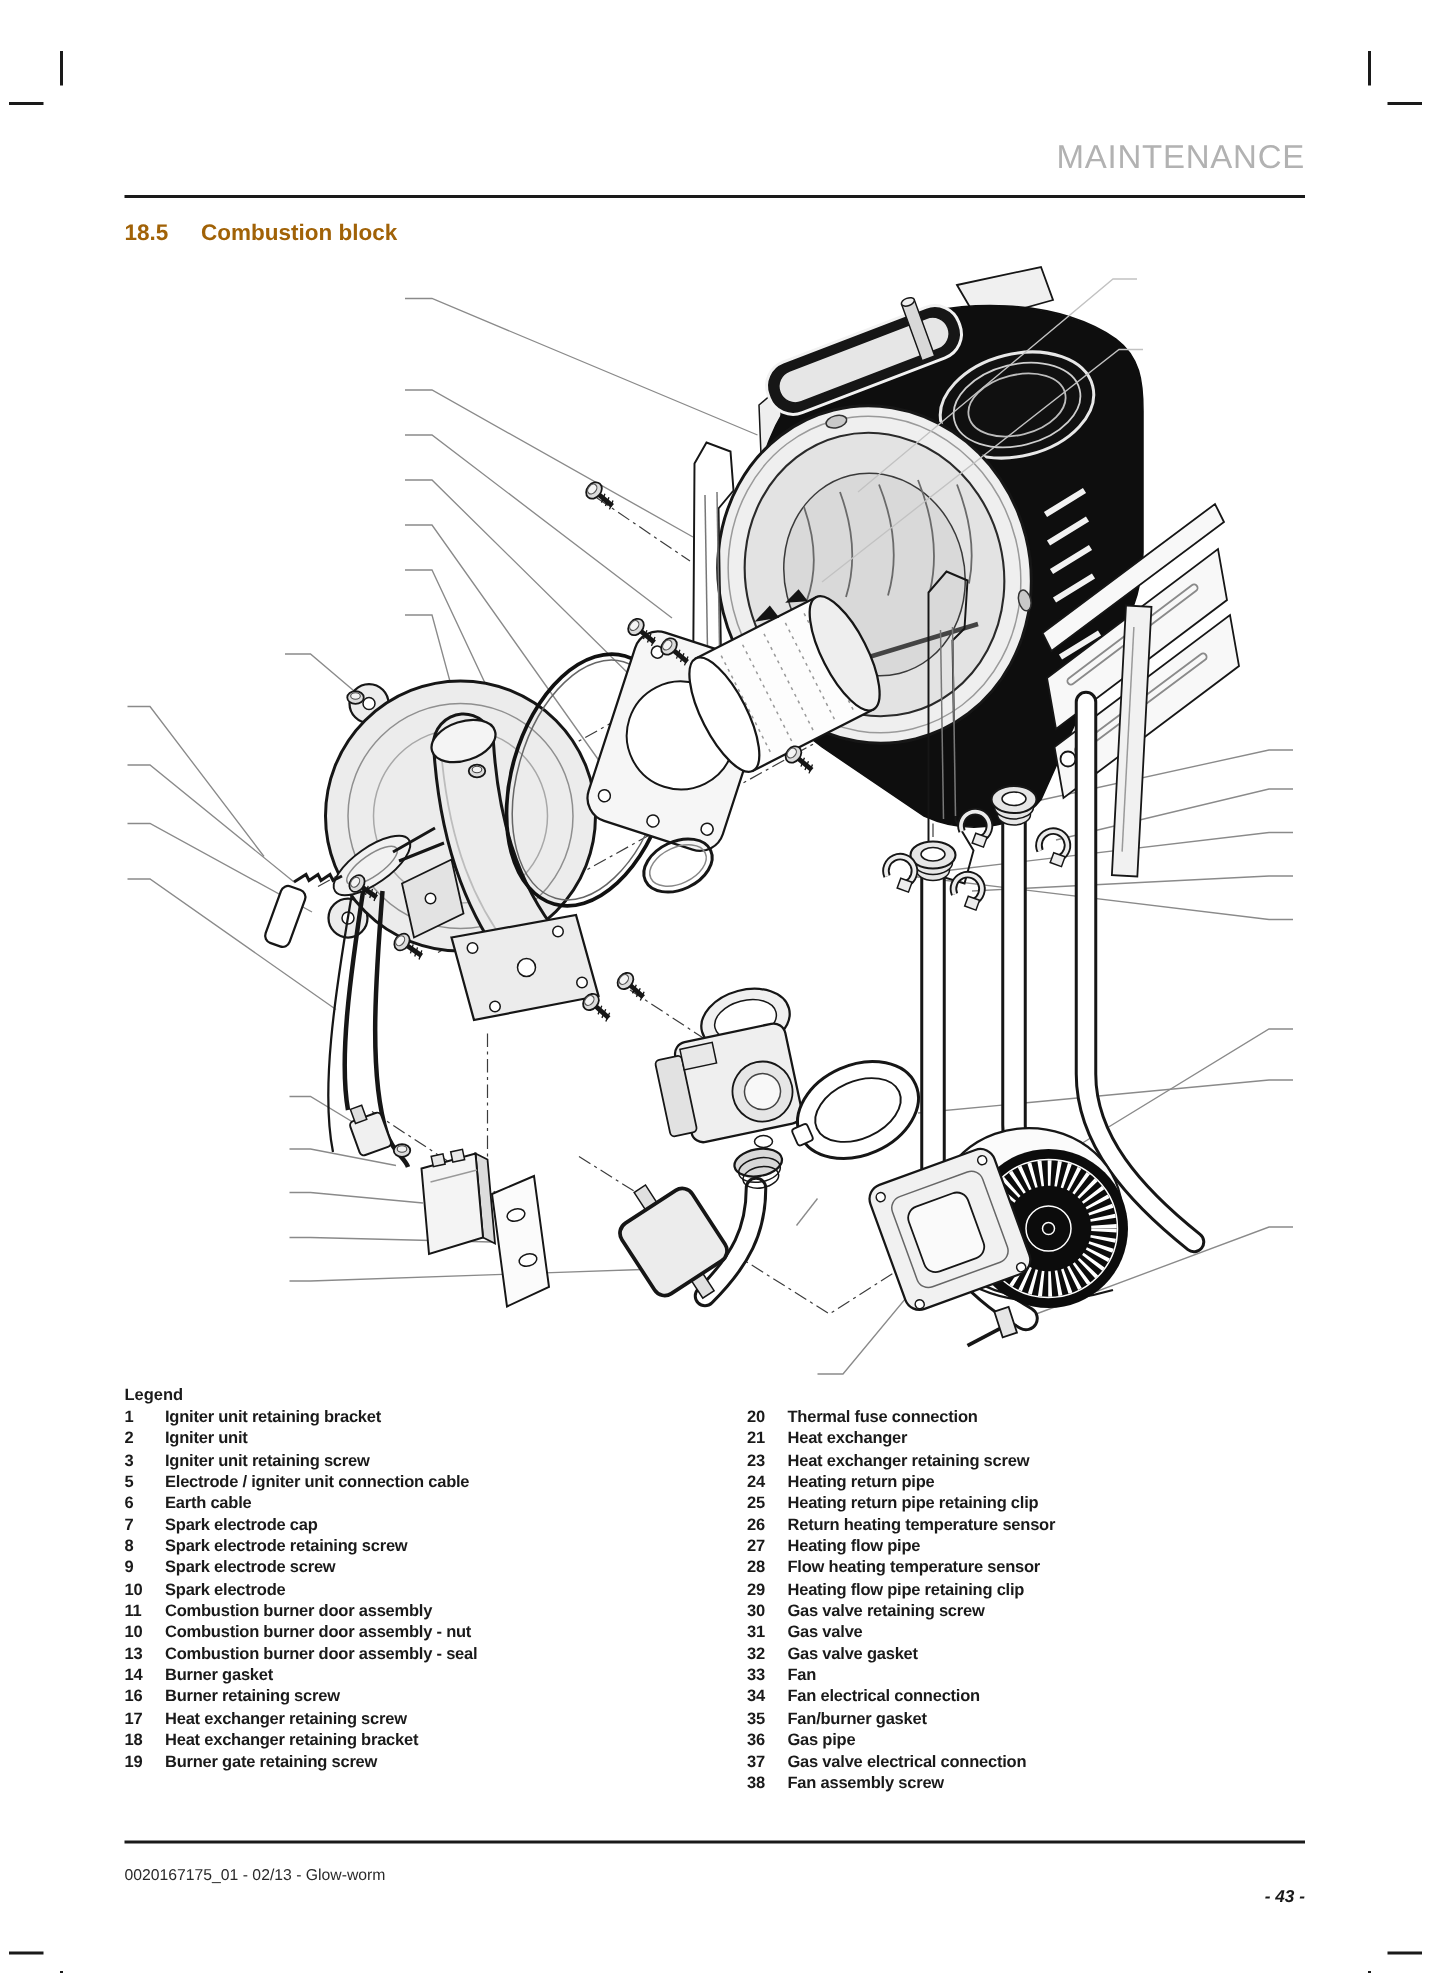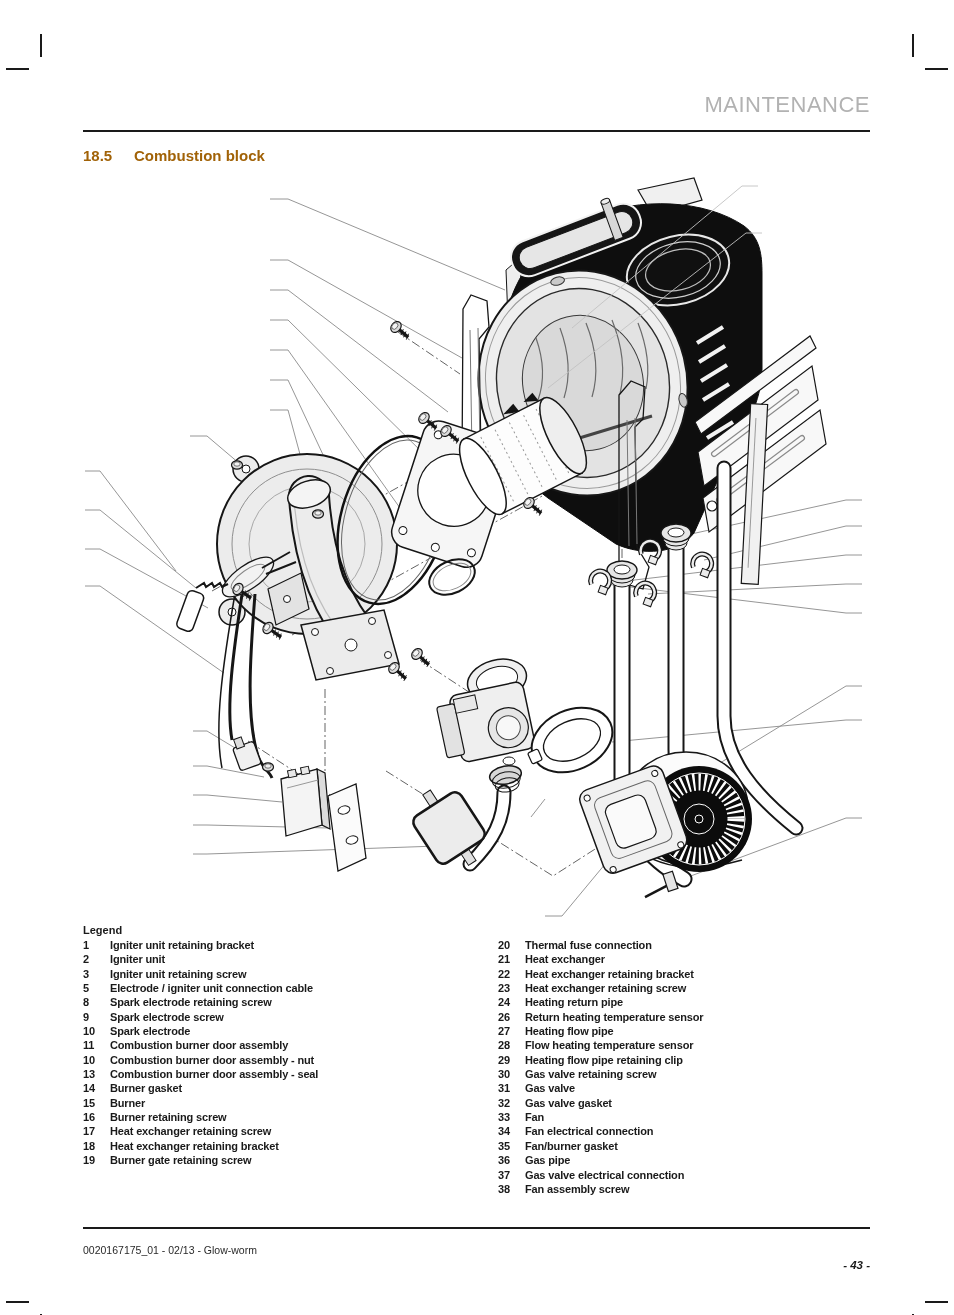--- a/index.html
+++ b/index.html
@@ -387,21 +387,27 @@
 
       <div class="lrow">
         <span class="lnum">3</span><span class="llab">Igniter unit retaining screw</span>
       </div>
 
 
       <div class="lrow">
         <span class="lnum">5</span><span class="llab">Electrode / igniter unit connection cable</span>
       </div>
 
-
+      <div class="lrow">
+        <span class="lnum">6</span><span class="llab">Earth cable</span>
+      </div>
+
+      <div class="lrow">
+        <span class="lnum">7</span><span class="llab">Spark electrode cap</span>
+      </div>
 
       <div class="lrow">
         <span class="lnum">8</span><span class="llab">Spark electrode retaining screw</span>
       </div>
 
       <div class="lrow">
         <span class="lnum">9</span><span class="llab">Spark electrode screw</span>
       </div>
 
       <div class="lrow">
@@ -417,23 +423,20 @@
       </div>
 
       <div class="lrow">
         <span class="lnum">13</span><span class="llab">Combustion burner door assembly - seal</span>
       </div>
 
       <div class="lrow">
         <span class="lnum">14</span><span class="llab">Burner gasket</span>
       </div>
 
-      <div class="lrow">
-        <span class="lnum">15</span><span class="llab">Burner</span>
-      </div>
 
       <div class="lrow">
         <span class="lnum">16</span><span class="llab">Burner retaining screw</span>
       </div>
 
       <div class="lrow">
         <span class="lnum">17</span><span class="llab">Heat exchanger retaining screw</span>
       </div>
 
       <div class="lrow">
@@ -447,32 +450,32 @@
   <div class="legend-col legend-right">
 
       <div class="lrow">
         <span class="lnum">20</span><span class="llab">Thermal fuse connection</span>
       </div>
 
       <div class="lrow">
         <span class="lnum">21</span><span class="llab">Heat exchanger</span>
       </div>
 
-      <div class="lrow">
-        <span class="lnum">22</span><span class="llab">Heat exchanger retaining bracket</span>
-      </div>
 
       <div class="lrow">
         <span class="lnum">23</span><span class="llab">Heat exchanger retaining screw</span>
       </div>
 
       <div class="lrow">
         <span class="lnum">24</span><span class="llab">Heating return pipe</span>
       </div>
 
+      <div class="lrow">
+        <span class="lnum">25</span><span class="llab">Heating return pipe retaining clip</span>
+      </div>
 
       <div class="lrow">
         <span class="lnum">26</span><span class="llab">Return heating temperature sensor</span>
       </div>
 
       <div class="lrow">
         <span class="lnum">27</span><span class="llab">Heating flow pipe</span>
       </div>
 
       <div class="lrow">

